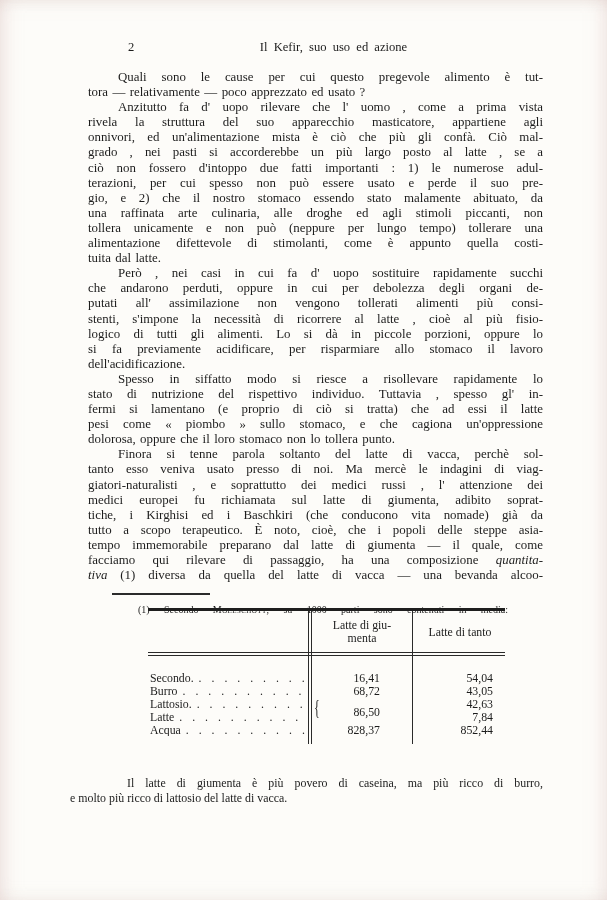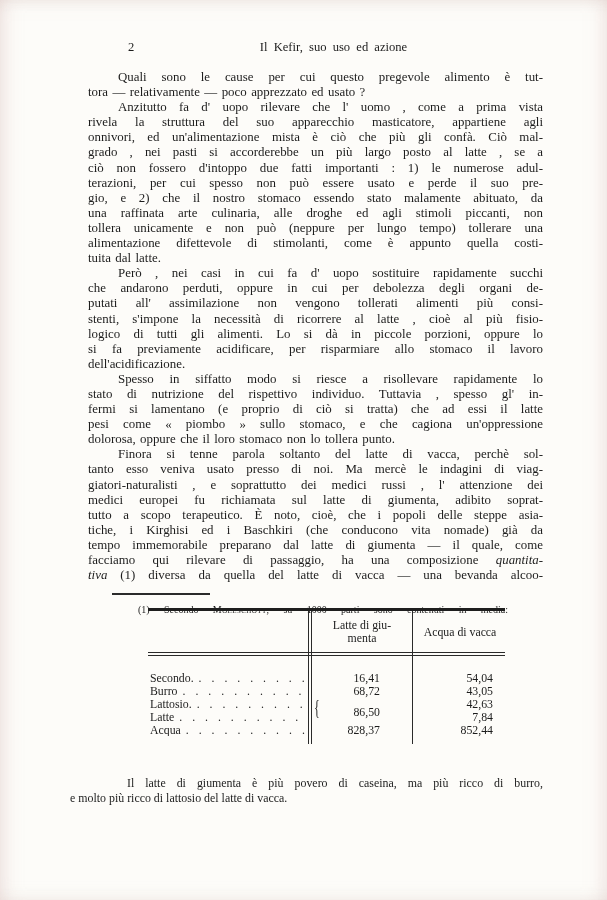--- a/index.html
+++ b/index.html
@@ -85,41 +85,41 @@
       <div class="line"><span>dell'acidificazione.</span></div>
       <div class="line ind just"><span>Spesso in siffatto modo si riesce a risollevare rapidamente lo</span></div>
       <div class="line just"><span>stato di nutrizione del rispettivo individuo. Tuttavia , spesso gl' in-</span></div>
       <div class="line just"><span>fermi si lamentano (e proprio di ciò si tratta) che ad essi il latte</span></div>
       <div class="line just"><span>pesi come « piombo » sullo stomaco, e che cagiona un'oppressione</span></div>
       <div class="line"><span>dolorosa, oppure che il loro stomaco non lo tollera punto.</span></div>
       <div class="line ind just"><span>Finora si tenne parola soltanto del latte di vacca, perchè sol-</span></div>
       <div class="line just"><span>tanto esso veniva usato presso di noi. Ma mercè le indagini di viag-</span></div>
       <div class="line just"><span>giatori-naturalisti , e soprattutto dei medici russi , l' attenzione dei</span></div>
       <div class="line just"><span>medici europei fu richiamata sul latte di giumenta, adibito soprat-</span></div>
+      <div class="line just"><span>tiche, i Kirghisi ed i Baschkiri (che conducono vita nomade) già da</span></div>
       <div class="line just"><span>tutto a scopo terapeutico. È noto, cioè, che i popoli delle steppe asia-</span></div>
-      <div class="line just"><span>tiche, i Kirghisi ed i Baschkiri (che conducono vita nomade) già da</span></div>
       <div class="line just"><span>tempo immemorabile preparano dal latte di giumenta — il quale, come</span></div>
       <div class="line just"><span>facciamo qui rilevare di passaggio, ha una composizione </span><span class="it">quantita-</span></div>
       <div class="line just"><span class="it">tiva</span><span> (1) diversa da quella del latte di vacca — una bevanda alcoo-</span></div>
     </div>
 
   <div class="fn-sep"></div>
 
   <div class="fn-intro"><span>(1) Secondo </span><span class="sc">Moleschott</span><span>, su 1000 parti sono contenuti in media:</span></div>
 
   <div class="fn-table">
     <div class="t-toprule"></div>
     <div class="t-midrule"></div>
     <div class="t-vdouble"></div>
     <div class="t-vsingle"></div>
     <div class="t-head-g">
       <div>Latte di giu-</div>
       <div>menta</div>
     </div>
-    <div class="t-head-v">Acqua di vacca</div>
+    <div class="t-head-v">Latte di tanto</div>
     <div class="t-rows">
         <div class="t-row">
           <div class="c-label">
             <span>Secondo.</span>
             <span class="dots">. . . . . . . . . . . .</span>
           </div>
           <div class="c-g">16,41</div>
           <div class="c-v">54,04</div>
         </div>
         <div class="t-row">

